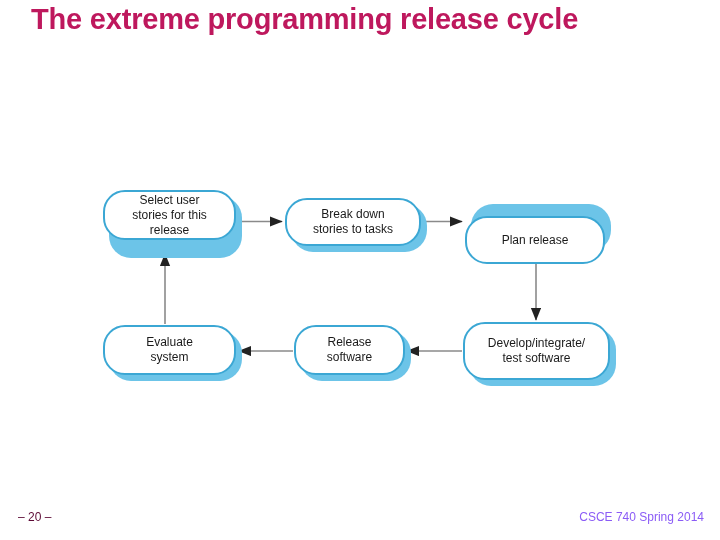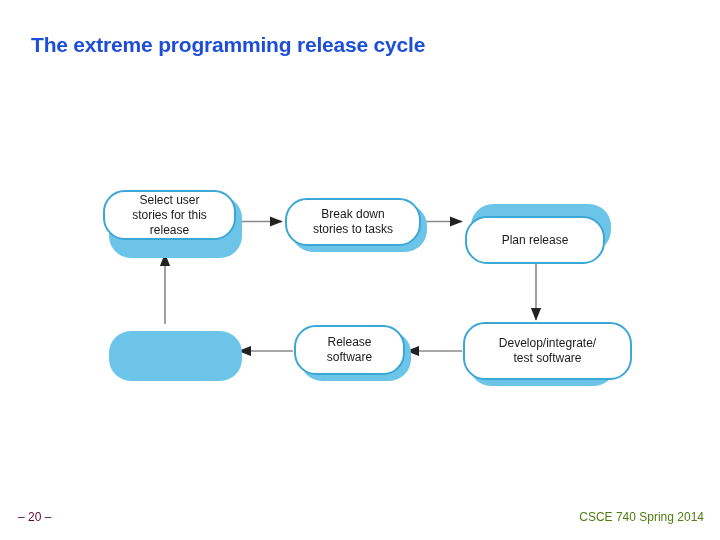--- a/index.html
+++ b/index.html
@@ -12,26 +12,26 @@
     height: 540px;
     position: relative;
     overflow: hidden;
     font-family: "Liberation Sans", sans-serif;
   }
 
   
   #slide-title {
     position: absolute;
     left: 31px;
-    top: 26px;
+    top: 0;
     width: 650px;
-    color: #1d4ed8;
+    color: #be185d;
     font-family: "Liberation Sans", sans-serif;
     font-weight: bold;
-    font-size: 21px;
+    font-size: 29px;
     line-height: 38px;
     letter-spacing: -0.2px;
     white-space: pre-wrap;
   }
 
   
   #diagram {
     position: absolute;
     left: 0;
     top: 160px;
@@ -75,21 +75,21 @@
     left: 18px;
     top: 510px;
     color: #5C0A35;
     font-family: "Liberation Sans", sans-serif;
     font-size: 12px;
   }
   #footer-right {
     position: absolute;
     right: 16px;
     top: 510px;
-    color: #4d7c0f;
+    color: #8b5cf6;
     font-family: "Liberation Sans", sans-serif;
     font-size: 12px;
     text-align: right;
   }
 </style>
 </head>
 <body>
 
 <div id="slide-title">The extreme programming release cycle</div>
 
@@ -133,24 +133,26 @@
 
   <div class="node" style="left:103px; top:30px; width:133px; height:50px;">Select user
 stories for this
 release</div>
 
   <div class="node" style="left:285px; top:38px; width:136px; height:48px;">Break down
 stories to tasks</div>
 
   <div class="node" style="left:465px; top:38px; width:140px; height:48px;margin-top:18px;">Plan release</div>
 
+  <div class="node" style="left:103px; top:165px; width:133px; height:50px;">Evaluate
+system</div>
 
   <div class="node" style="left:294px; top:165px; width:111px; height:50px;">Release
 software</div>
 
-  <div class="node" style="left:463px; top:162px; width:169px; height:58px;">Develop/integrate/
+  <div class="node" style="left:463px; top:162px; width:147px; height:58px;">Develop/integrate/
 test software</div>
 
 </div>
 
 <div id="footer-left">– 20 –</div>
 
 <div id="footer-right">CSCE 740 Spring  2014</div>
 
 </body></html>

